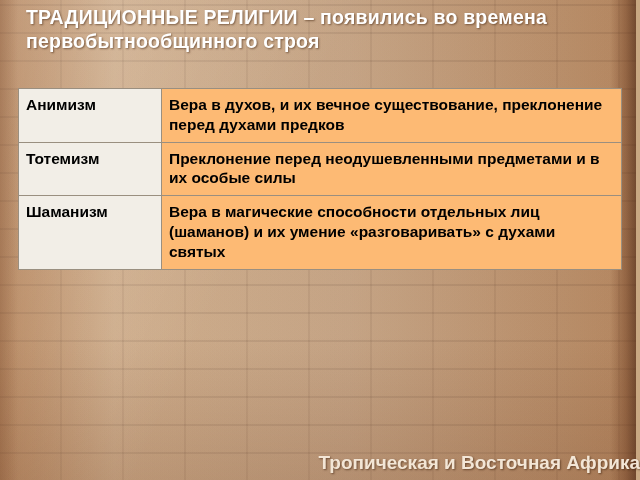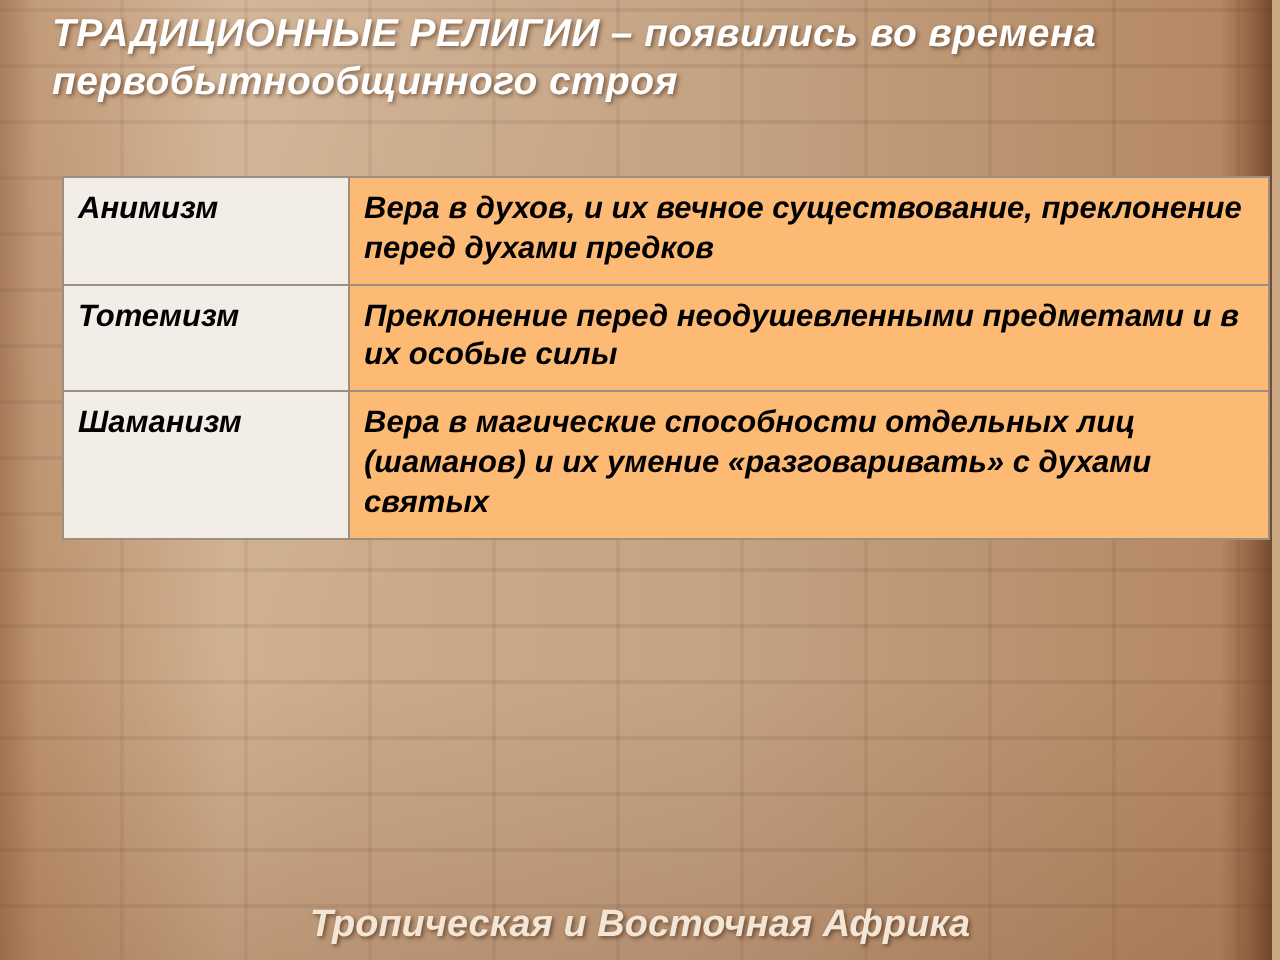--- a/index.html
+++ b/index.html
@@ -32,21 +32,20 @@
         rgba(90,50,30,0.16) 28px
       ),
       repeating-linear-gradient(
         90deg,
         rgba(150,95,60,0.06) 0px,
         rgba(150,95,60,0.06) 60px,
         rgba(90,50,30,0.12) 60px,
         rgba(90,50,30,0.12) 62px
       ),
       linear-gradient(90deg, #b8875c 0%, #d8bb9a 18%, #cdb092 55%, #b98d66 100%);
-    font-style: italic;
   }
 
   
   .edge-band {
     position: absolute;
     top: 0;
     right: 0;
     width: 26px;
     height: 480px;
     background: linear-gradient(90deg, rgba(110,62,34,0.0) 0%, rgba(110,62,34,0.45) 60%, rgba(80,42,22,0.65) 100%);
@@ -70,21 +69,21 @@
     color: #ffffff;
     font-weight: bold;
     font-size: 19.5px;
     line-height: 1.22;
     text-shadow: 1px 1px 2px rgba(60,30,10,0.55);
     letter-spacing: 0.2px;
   }
 
   .table-wrap {
     position: absolute;
-    left: 31px;
+    left: 18px;
     top: 88px;
     width: 604px;
   }
 
   table.content-table {
     width: 604px;
     border-collapse: collapse;
     background: #f0ece4;
     table-layout: fixed;
   }
@@ -101,21 +100,21 @@
   table.content-table td.term {
     width: 128px;
     background: #f2eee7;
   }
 
   .footer {
     position: absolute;
     left: 0;
     top: 452px;
     width: 640px;
-    text-align: center;
+    text-align: right;
     color: #f3e6d6;
     font-size: 19px;
     font-weight: bold;
     text-shadow: 1px 1px 2px rgba(60,30,10,0.6);
     overflow: hidden;
     height: 28px;
   }
 </style>
 </head>
 <body>

